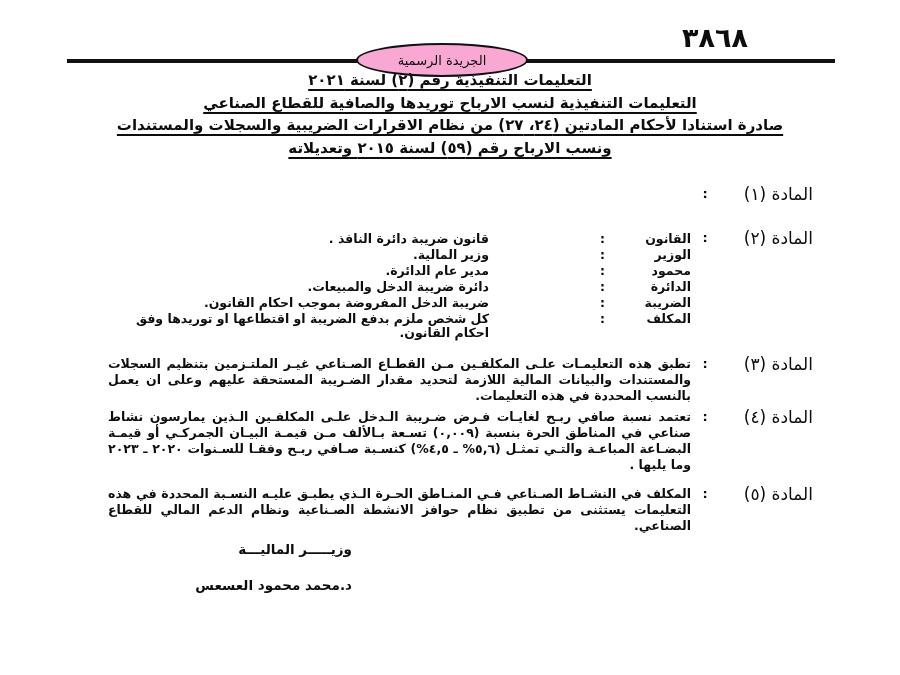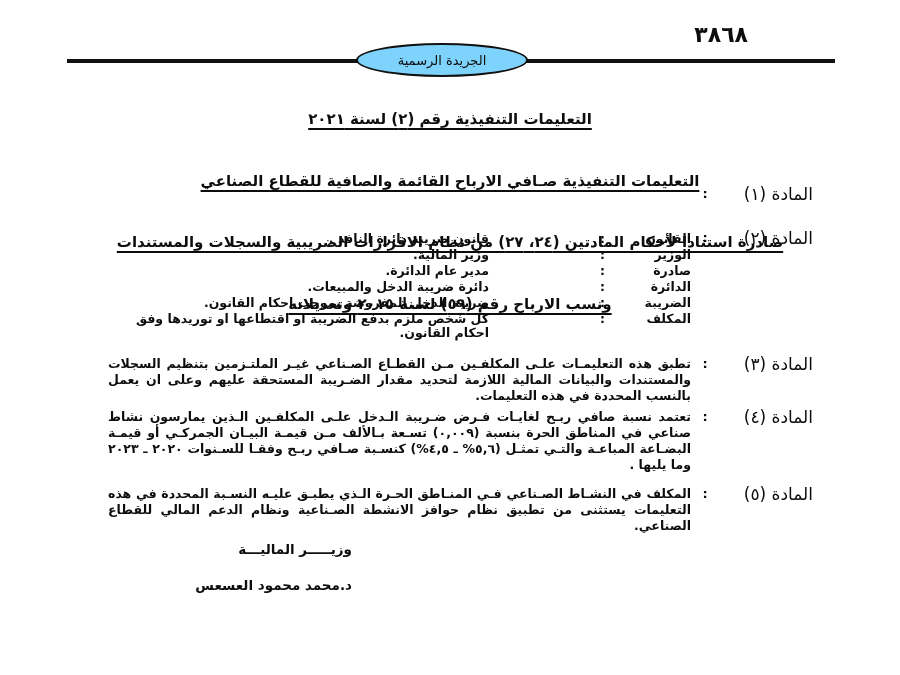--- a/index.html
+++ b/index.html
@@ -9,46 +9,45 @@
     background: #ffffff;
     color: #0d0d0d;
     font-family: "DejaVu Sans", sans-serif;
     direction: rtl;
     overflow: hidden;
   }
 
   
   .page-number {
     position: absolute; top: 22px; right: 152px;
-    font-size: 22px; font-weight: bold; letter-spacing: 3px;
+    font-size: 27px; font-weight: bold; letter-spacing: 3px;
     direction: rtl;
     margin-left: 16px;
   }
   .header-rule {
     position: absolute; top: 59px; left: 67px; width: 768px; height: 4px;
     background: #111;
   }
   .gazette-oval {
     position: absolute; top: 43px; left: 356px; width: 172px; height: 34px;
-    background: #7dd3fc; border: 2.5px solid #111; border-radius: 50%;
+    background: #f9a8d4; border: 2.5px solid #111; border-radius: 50%;
     display: flex; align-items: center; justify-content: center;
   }
   .gazette-oval span { font-size: 13px; font-weight: 500; }
 
   
   .titles {
     position: absolute; top: 69px; left: 20px; right: 20px;
     text-align: center; font-weight: bold;
   }
   .title-line {
     font-size: 15px; line-height: 22.5px;
     text-decoration: underline;
     text-decoration-thickness: 1.5px;
     text-underline-offset: 4px;
-    margin-top: 39px;
   }
 
   
   .article {
     position: absolute; right: 87px; left: 108px;
     display: flex; direction: rtl; align-items: flex-start;
   }
   .article-label {
     width: 94px; flex: 0 0 94px;
     font-size: 17px; font-weight: normal; white-space: nowrap;
@@ -92,21 +91,21 @@
 <body>
 
 <div class="page-number">٣٨٦٨</div>
 <div class="header-rule"></div>
 <div class="gazette-oval">
   <span>الجريدة الرسمية</span>
 </div>
 
 <div class="titles">
   <div class="title-line">التعليمات التنفيذية رقم (٢) لسنة ٢٠٢١</div>
-  <div class="title-line">التعليمات التنفيذية صـافي الارباح القائمة والصافية للقطاع الصناعي</div>
+  <div class="title-line">التعليمات التنفيذية لنسب الارباح توريدها والصافية للقطاع الصناعي</div>
   <div class="title-line">صادرة استنادا لأحكام المادتين (٢٤، ٢٧) من نظام الاقرارات الضريبية والسجلات والمستندات</div>
   <div class="title-line">ونسب الارباح رقم (٥٩) لسنة ٢٠١٥ وتعديلاته</div>
 </div>
 
 <div class="article" id="article-1">
   <div class="article-label">المادة (١)</div>
   <div class="article-colon">:</div>
 </div>
 
 <div class="article" id="article-2">
@@ -118,21 +117,21 @@
         <span class="def-term">القانون</span>
         <span class="def-colon">:</span>
         <span class="def-text">قانون ضريبة دائرة النافذ .</span>
       </div>
       <div class="def-row">
         <span class="def-term">الوزير</span>
         <span class="def-colon">:</span>
         <span class="def-text">وزير المالية.</span>
       </div>
       <div class="def-row">
-        <span class="def-term">صادرة</span>
+        <span class="def-term">محمود</span>
         <span class="def-colon">:</span>
         <span class="def-text">مدير عام الدائرة.</span>
       </div>
       <div class="def-row">
         <span class="def-term">الدائرة</span>
         <span class="def-colon">:</span>
         <span class="def-text">دائرة ضريبة الدخل والمبيعات.</span>
       </div>
       <div class="def-row">
         <span class="def-term">الضريبة</span>

